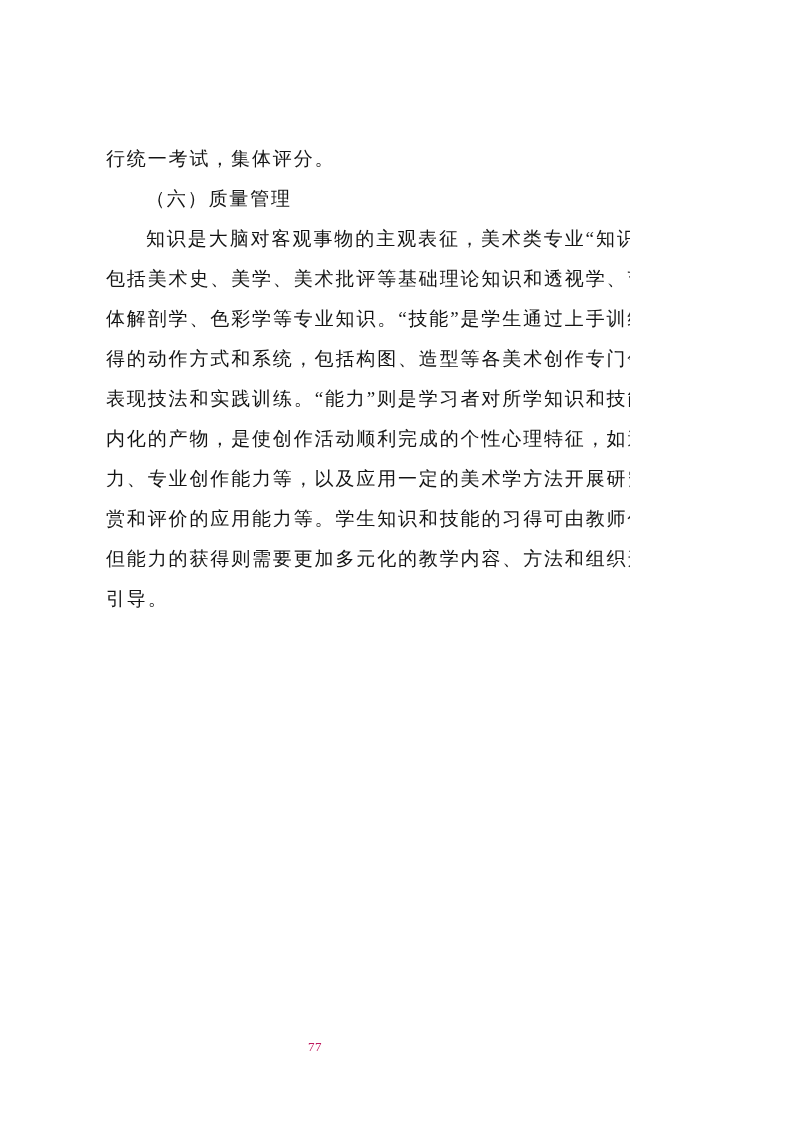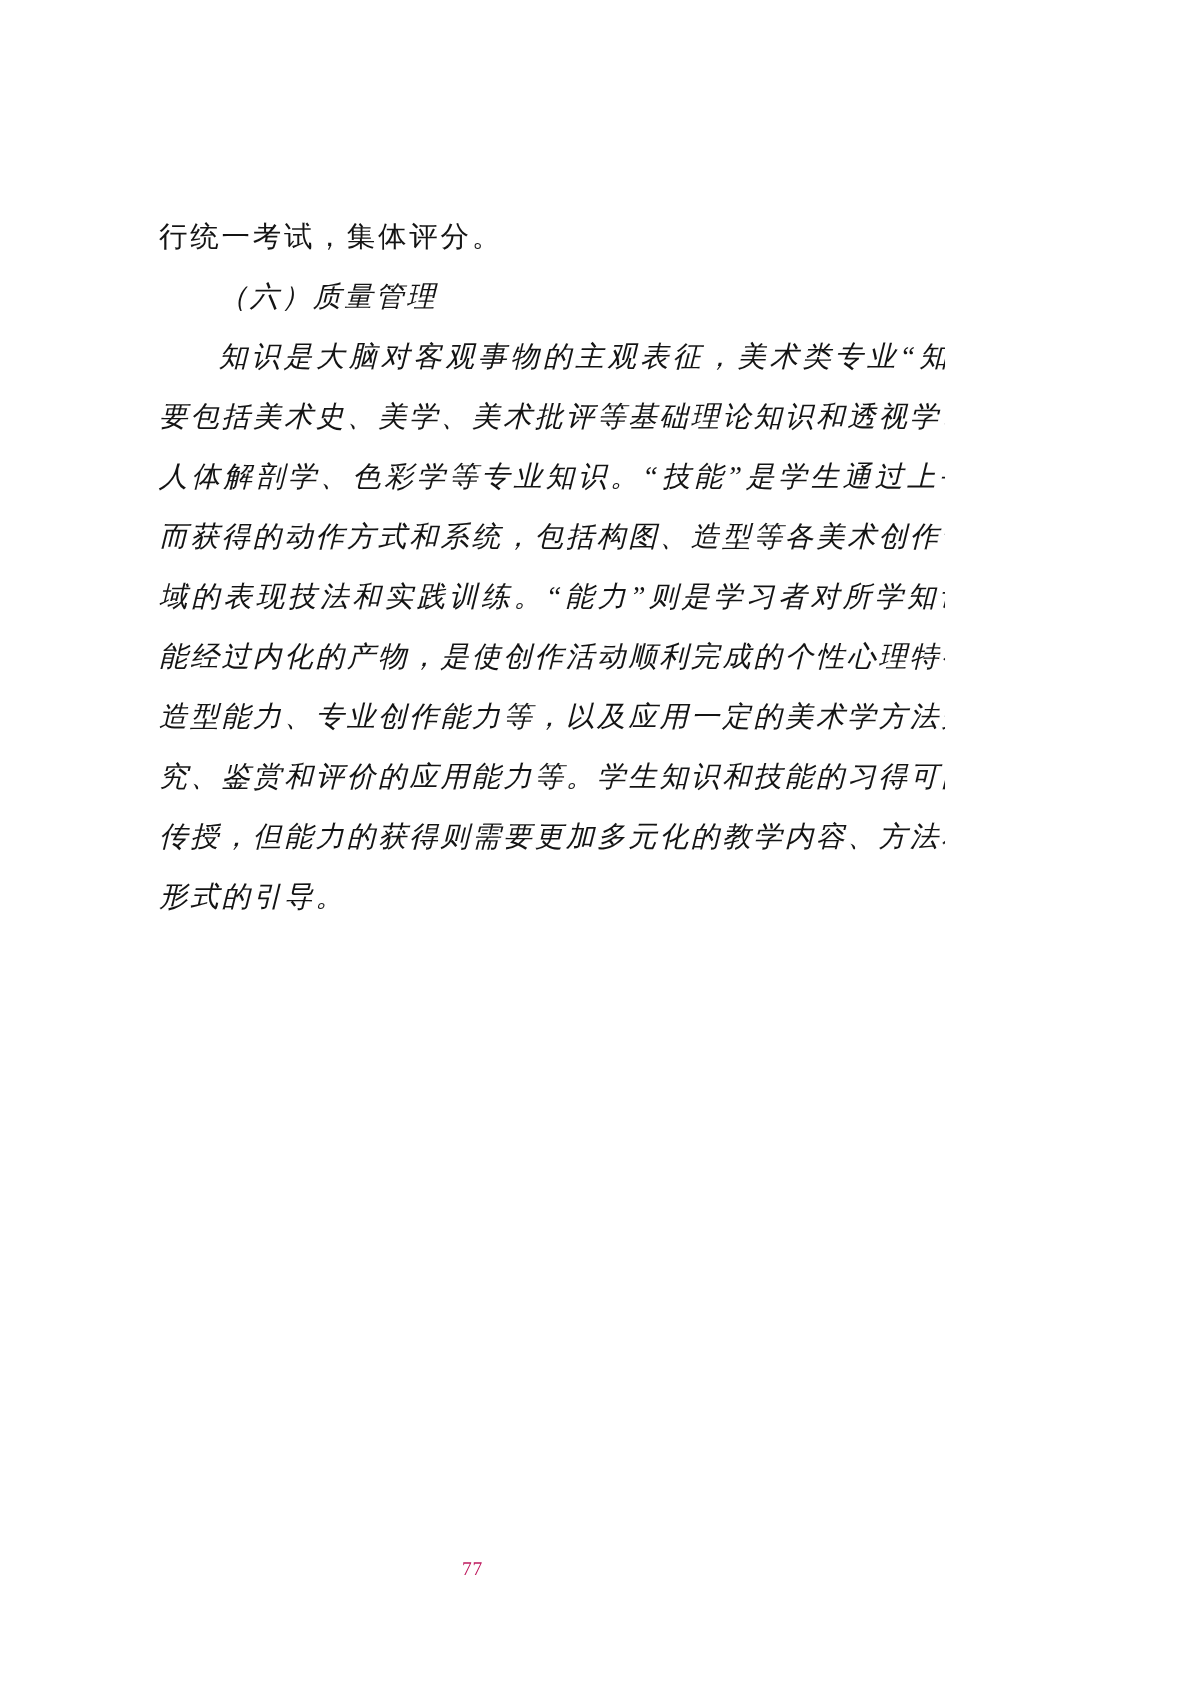--- a/index.html
+++ b/index.html
@@ -26,21 +26,20 @@
     margin: 0;
     font-size: 19px;
     line-height: 40px;
     letter-spacing: 1.85px;
     text-align: justify;
     text-justify: inter-character;
     word-break: normal;
   }
   .para.indent {
     text-indent: 2.1em;
-    font-style: italic;
   }
   .footer {
     position: absolute;
     left: 0;
     right: 0;
     top: 1037px;
     text-align: center;
   }
   .page-number {
     font-size: 13px;

